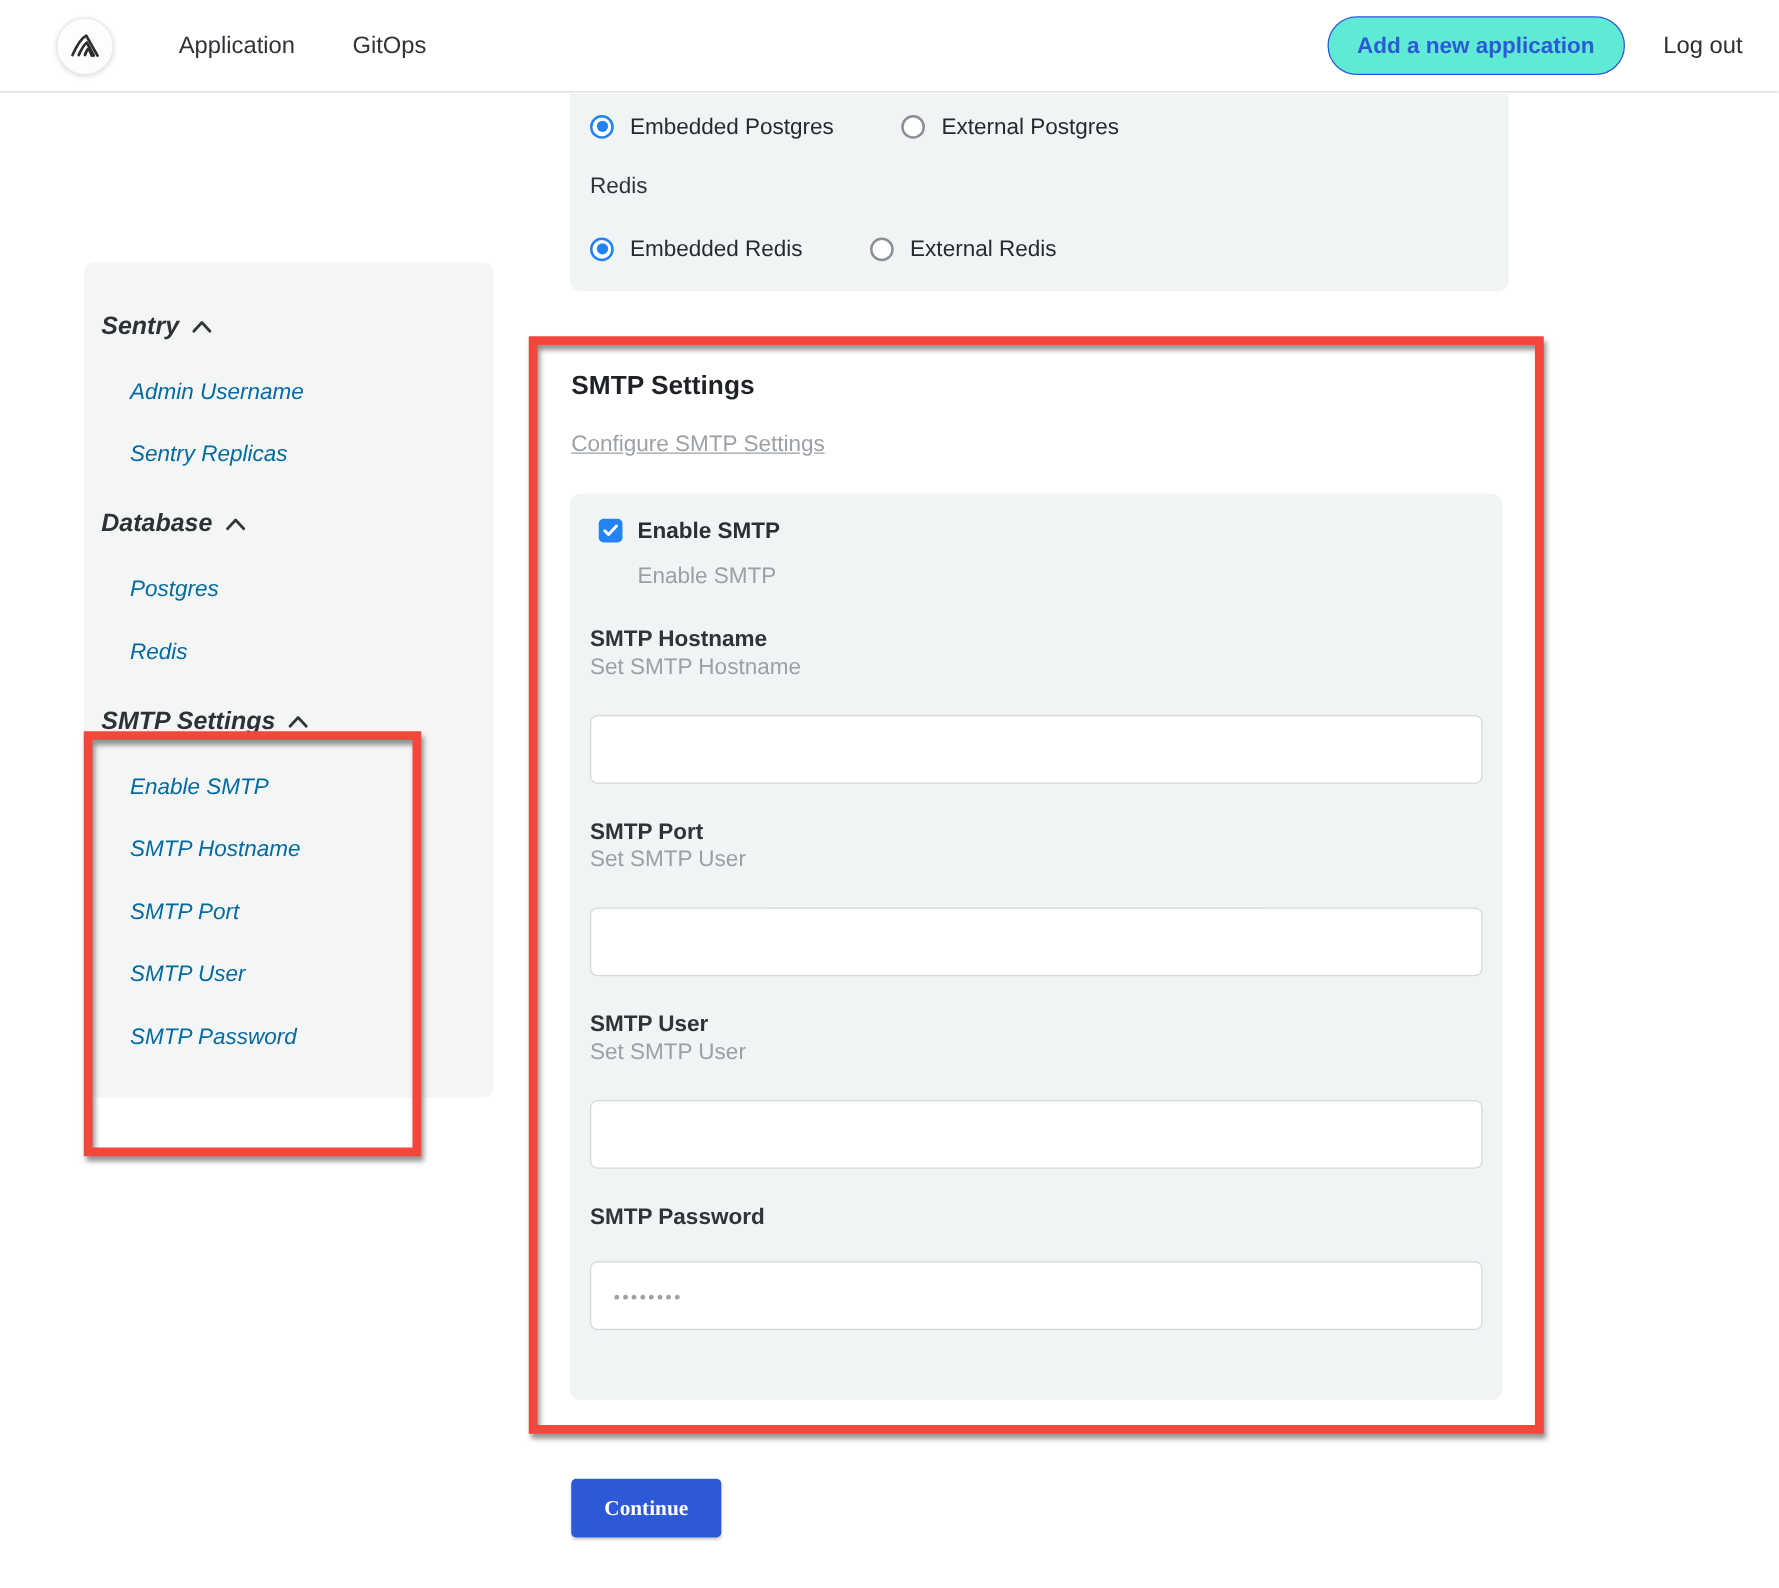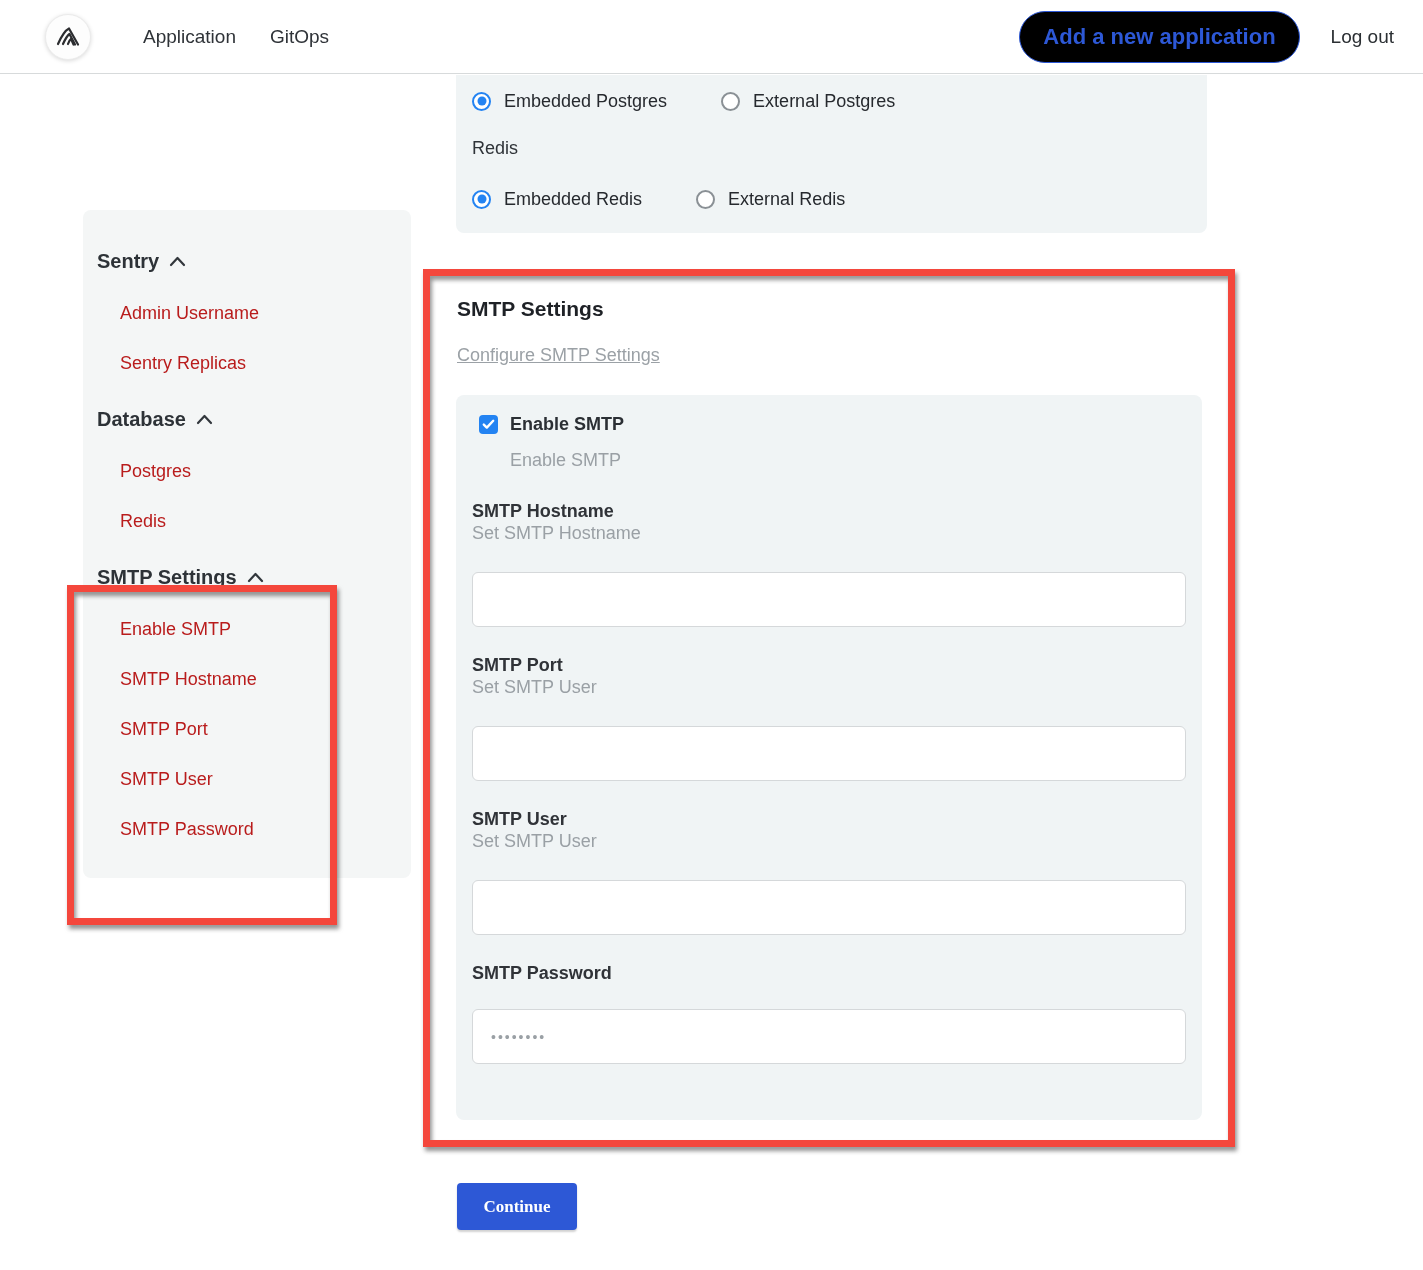--- a/index.html
+++ b/index.html
@@ -18,44 +18,45 @@
     background: #fff; border-bottom: 1px solid #d7dadb;
     display: flex; align-items: center; padding: 0 29px 0 45px;
   }
   .logo-badge {
     width: 46px; height: 46px; border-radius: 50%;
     background: #fdfdfd; border: 1px solid #ebebeb;
     box-shadow: 0 1px 4px rgba(0,0,0,0.15);
     display: flex; align-items: center; justify-content: center;
     cursor: pointer; flex: 0 0 auto;
   }
-  .nav-links { display: flex; gap: 34px; margin-left: 52px; justify-content: space-between; }
+  .nav-links { display: flex; gap: 46px; margin-left: 52px; justify-content: space-between; }
   .nav-link { font-size: 19px; font-weight: 500; color: #2f3338; text-decoration: none; cursor: pointer; }
   .nav-right { margin-left: auto; display: flex; align-items: center; gap: 31px; }
   .pill-btn {
-    border: 1px solid var(--accent_blue); background: #000000; color: var(--accent_blue);
-    font-family: inherit; font-size: 22px; font-weight: 700;
+    border: 1px solid var(--accent_blue); background: #5eead4; color: var(--accent_blue);
+    font-family: inherit; font-size: 18px; font-weight: 700;
     padding: 12px 23px; border-radius: 999px; cursor: pointer;
   }
   .logout-link { font-size: 19px; color: #2b2f33; cursor: pointer; }
 
   
   .sidebar {
-    position: absolute; left: 83px; top: 210px; width: 328px;
+    position: absolute; left: 67px; top: 210px; width: 328px;
     background: var(--sidebar_bg); border-radius: 8px;
     padding: 20px 14px 24px 14px;
+    font-style: italic;
   }
   .side-group {
     display: flex; align-items: center; gap: 10px;
     height: 54px; margin-top: 4px;
     font-size: 20px; font-weight: 700; color: #2d3237; cursor: pointer;
   }
   .side-item {
     height: 50px; line-height: 50px; padding-left: 23px;
-    font-size: 18px; color: #b91c1c; cursor: pointer;
+    font-size: 18px; color: #0369a1; cursor: pointer;
     white-space: nowrap;
   }
 
   
   .top-panel {
     position: absolute; left: 456px; top: 75px; width: 751px; height: 158px;
     background: var(--panel_bg); border-radius: 0 0 8px 8px;
     padding: 14px 16px 0 16px;
   }
   .radio-row { display: flex; align-items: center; gap: 54px; height: 24px; }

